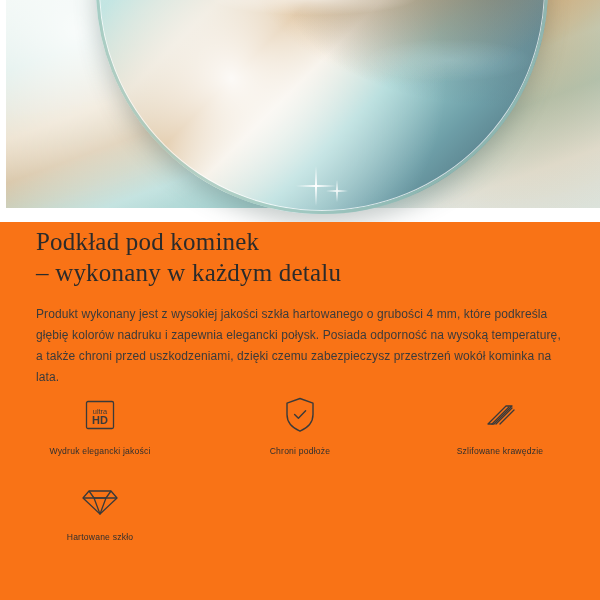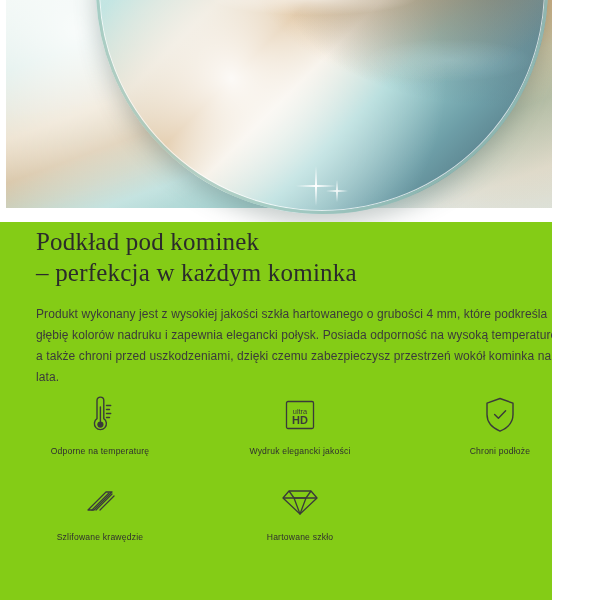--- a/index.html
+++ b/index.html
@@ -5,23 +5,23 @@
   * { box-sizing: border-box; }
   html, body {
     margin: 0; padding: 0;
     width: 600px; height: 600px;
     background: #ffffff;
     font-family: "Liberation Sans", sans-serif;
     overflow: hidden;
   }
   #page {
     position: relative;
-    width: 552px;
+    width: 600px;
     height: 600px;
-    background: #84cc16;
+    background: #f97316;
     overflow: hidden;
   }
 
   
   .hero {
     position: absolute;
     top: 0; left: 0;
     width: 600px; height: 222px;
     overflow: hidden;
     background: #ffffff;
@@ -176,38 +176,27 @@
     <div class="hero-bg"></div>
     <div class="disc"></div>
     <div class="disc-edge"></div>
     <div class="sparkle s1"></div>
     <div class="sparkle s2"></div>
   </div>
 
   <div class="content">
     <h1 class="headline">
       <span>Podkład pod kominek</span>
-      <span class="l2">– perfekcja w każdym kominka</span>
+      <span class="l2">– wykonany w każdym detalu</span>
     </h1>
     <p class="paragraph">Produkt wykonany jest z wysokiej jakości szkła hartowanego o grubości 4 mm, które podkreśla głębię kolorów nadruku i zapewnia elegancki połysk. Posiada odporność na wysoką temperaturę, a także chroni przed uszkodzeniami, dzięki czemu zabezpieczysz przestrzeń wokół kominka na lata.</p>
   </div>
 
   <div class="features">
 
-    <div class="feature">
-      <div class="feature-icon">
-        <svg width="34" height="40" viewBox="0 0 34 40" fill="none" stroke="#3a3a3a" stroke-width="1.4" stroke-linecap="round">
-          <path d="M14 5.5a3.4 3.4 0 0 1 6.8 0v18.2a6 6 0 1 1-6.8 0z"></path>
-          <circle cx="17.4" cy="29.6" r="3.1" fill="#3a3a3a" stroke="none"></circle>
-          <path d="M17.4 26.6V12"></path>
-          <path d="M23.5 10.5h4.2M23.5 14.5h3M23.5 18.5h4.2M23.5 22.5h3"></path>
-        </svg>
-      </div>
-      <div class="feature-label">Odporne na temperaturę</div>
-    </div>
 
     <div class="feature">
       <div class="feature-icon">
         <svg width="40" height="40" viewBox="0 0 40 40">
           <rect x="6.5" y="6.5" width="27" height="27" rx="1.5" fill="none" stroke="#3a3a3a" stroke-width="1.3"></rect>
           <text x="20" y="18.5" font-family="Liberation Sans, sans-serif" font-size="7.4" fill="#3a3a3a" text-anchor="middle">ultra</text>
           <text x="20" y="29" font-family="Liberation Sans, sans-serif" font-size="11" font-weight="bold" fill="#3a3a3a" text-anchor="middle">HD</text>
         </svg>
       </div>
       <div class="feature-label">Wydruk elegancki jakości</div>

